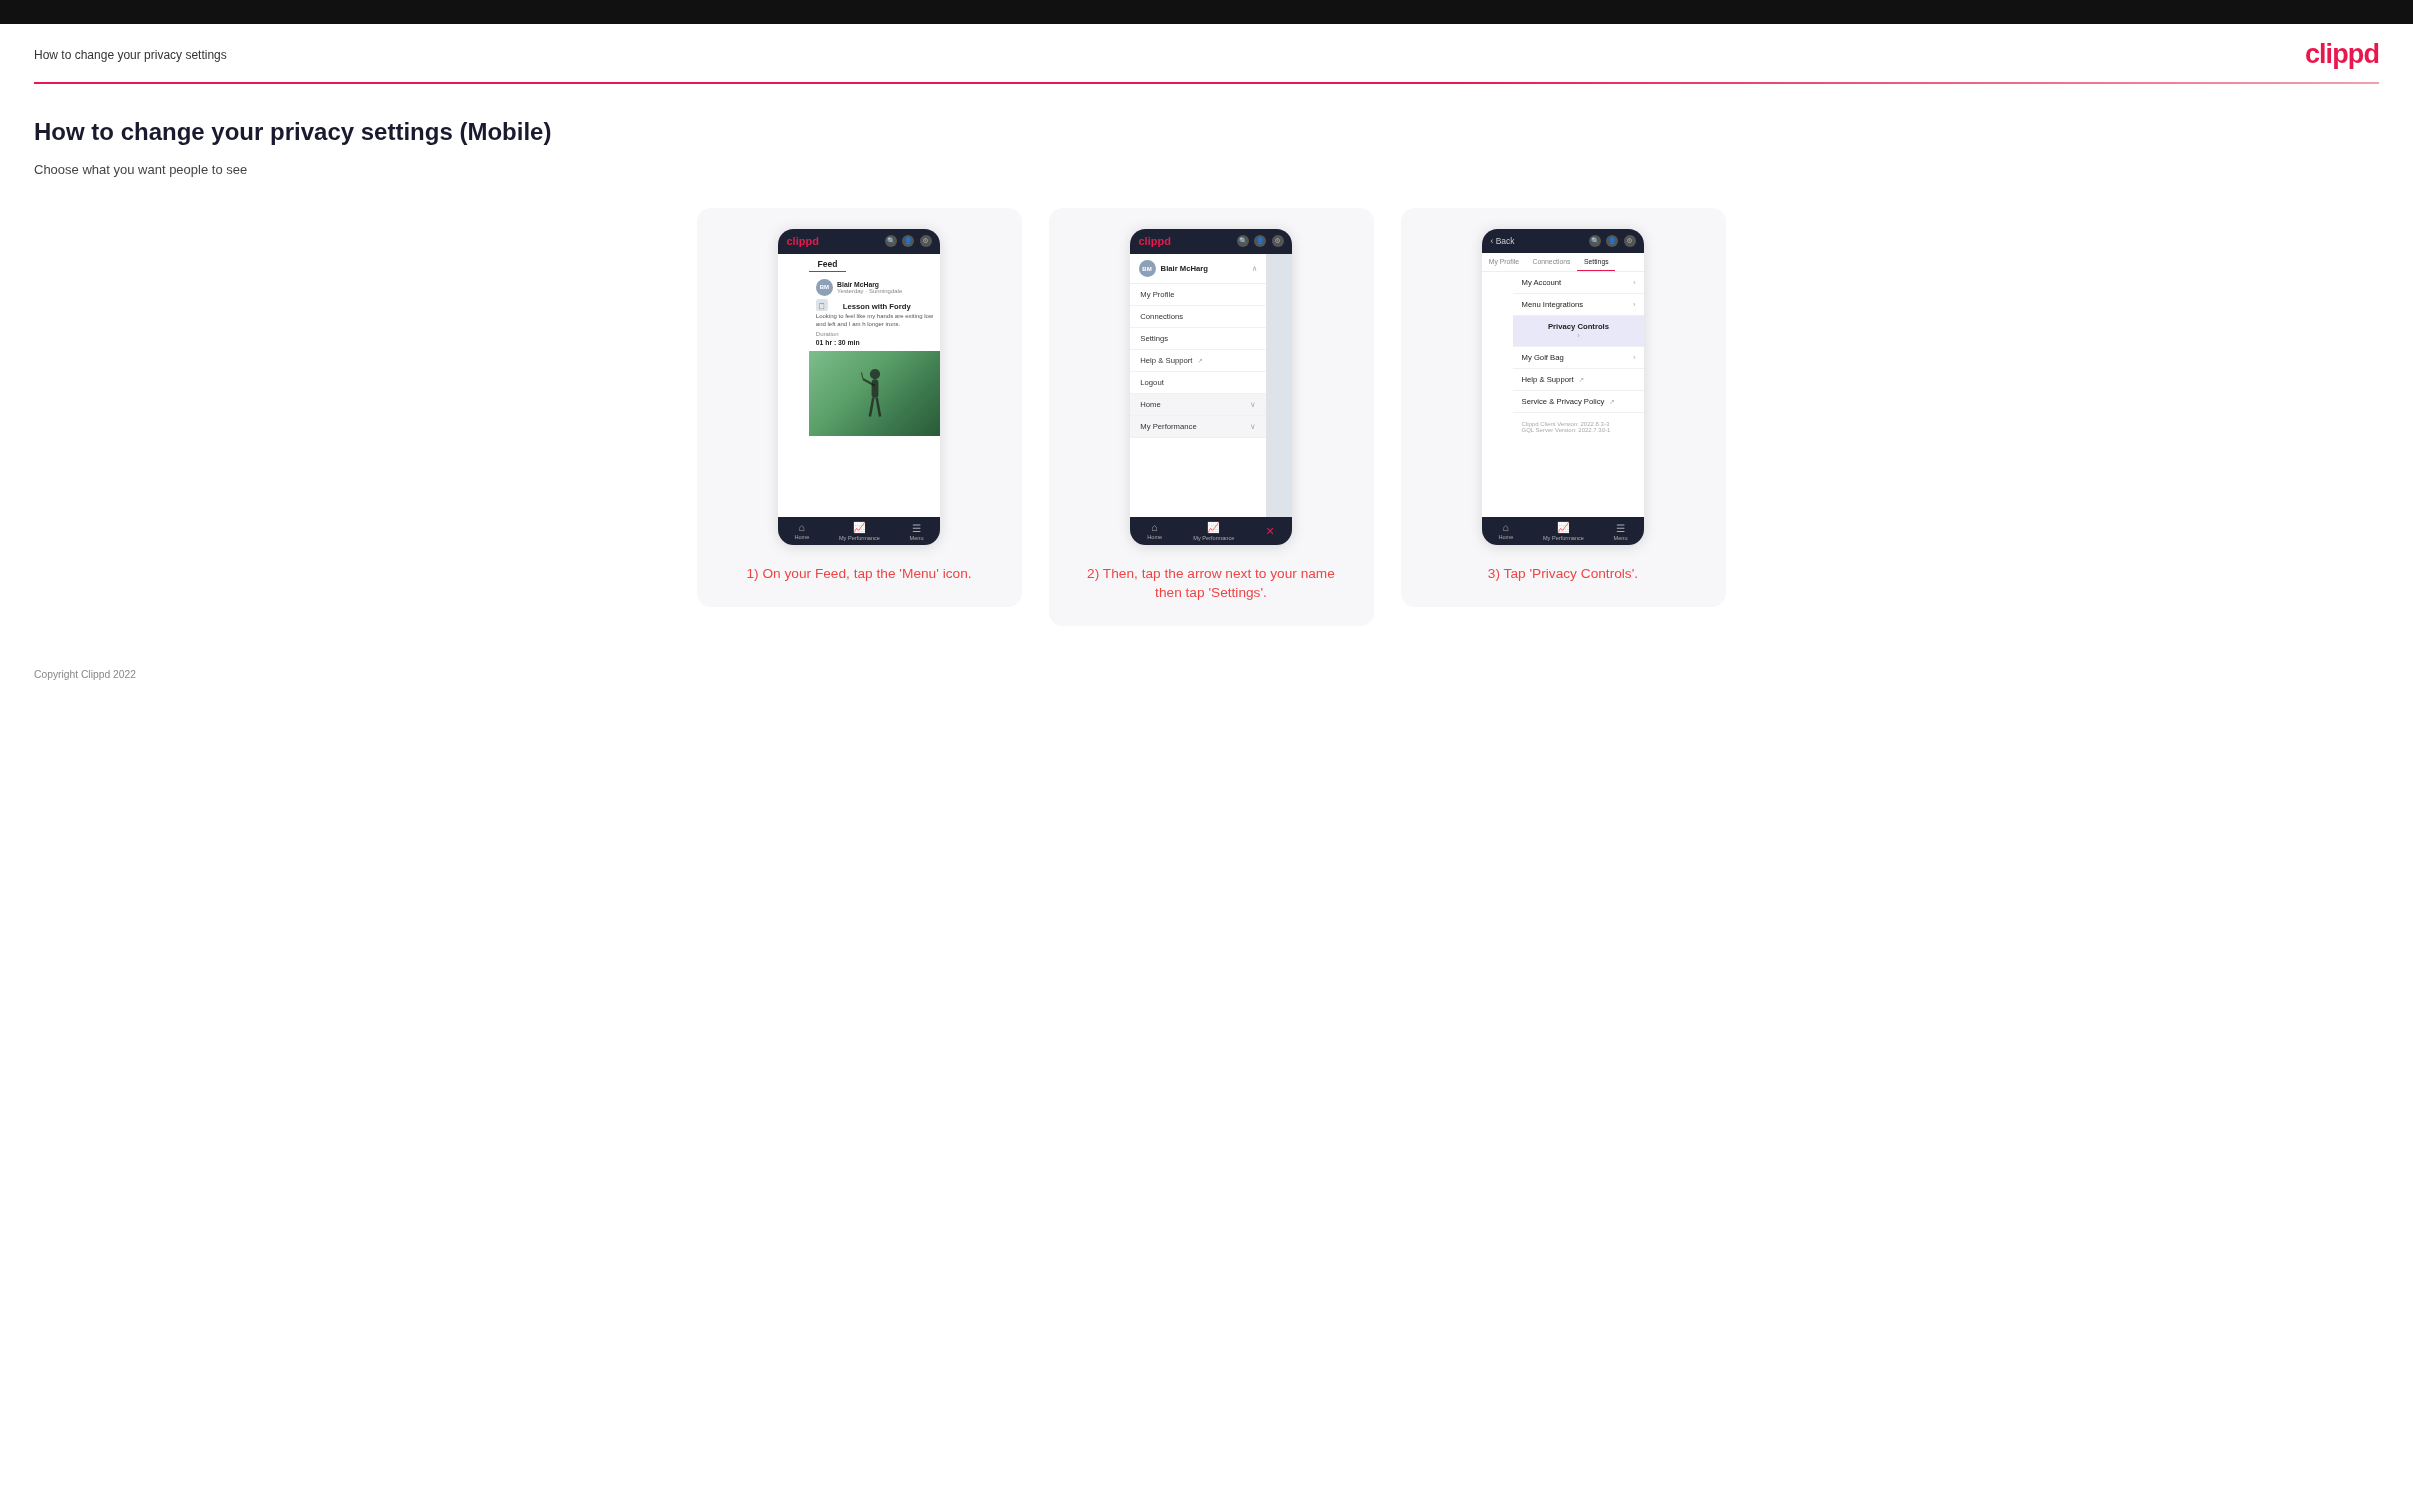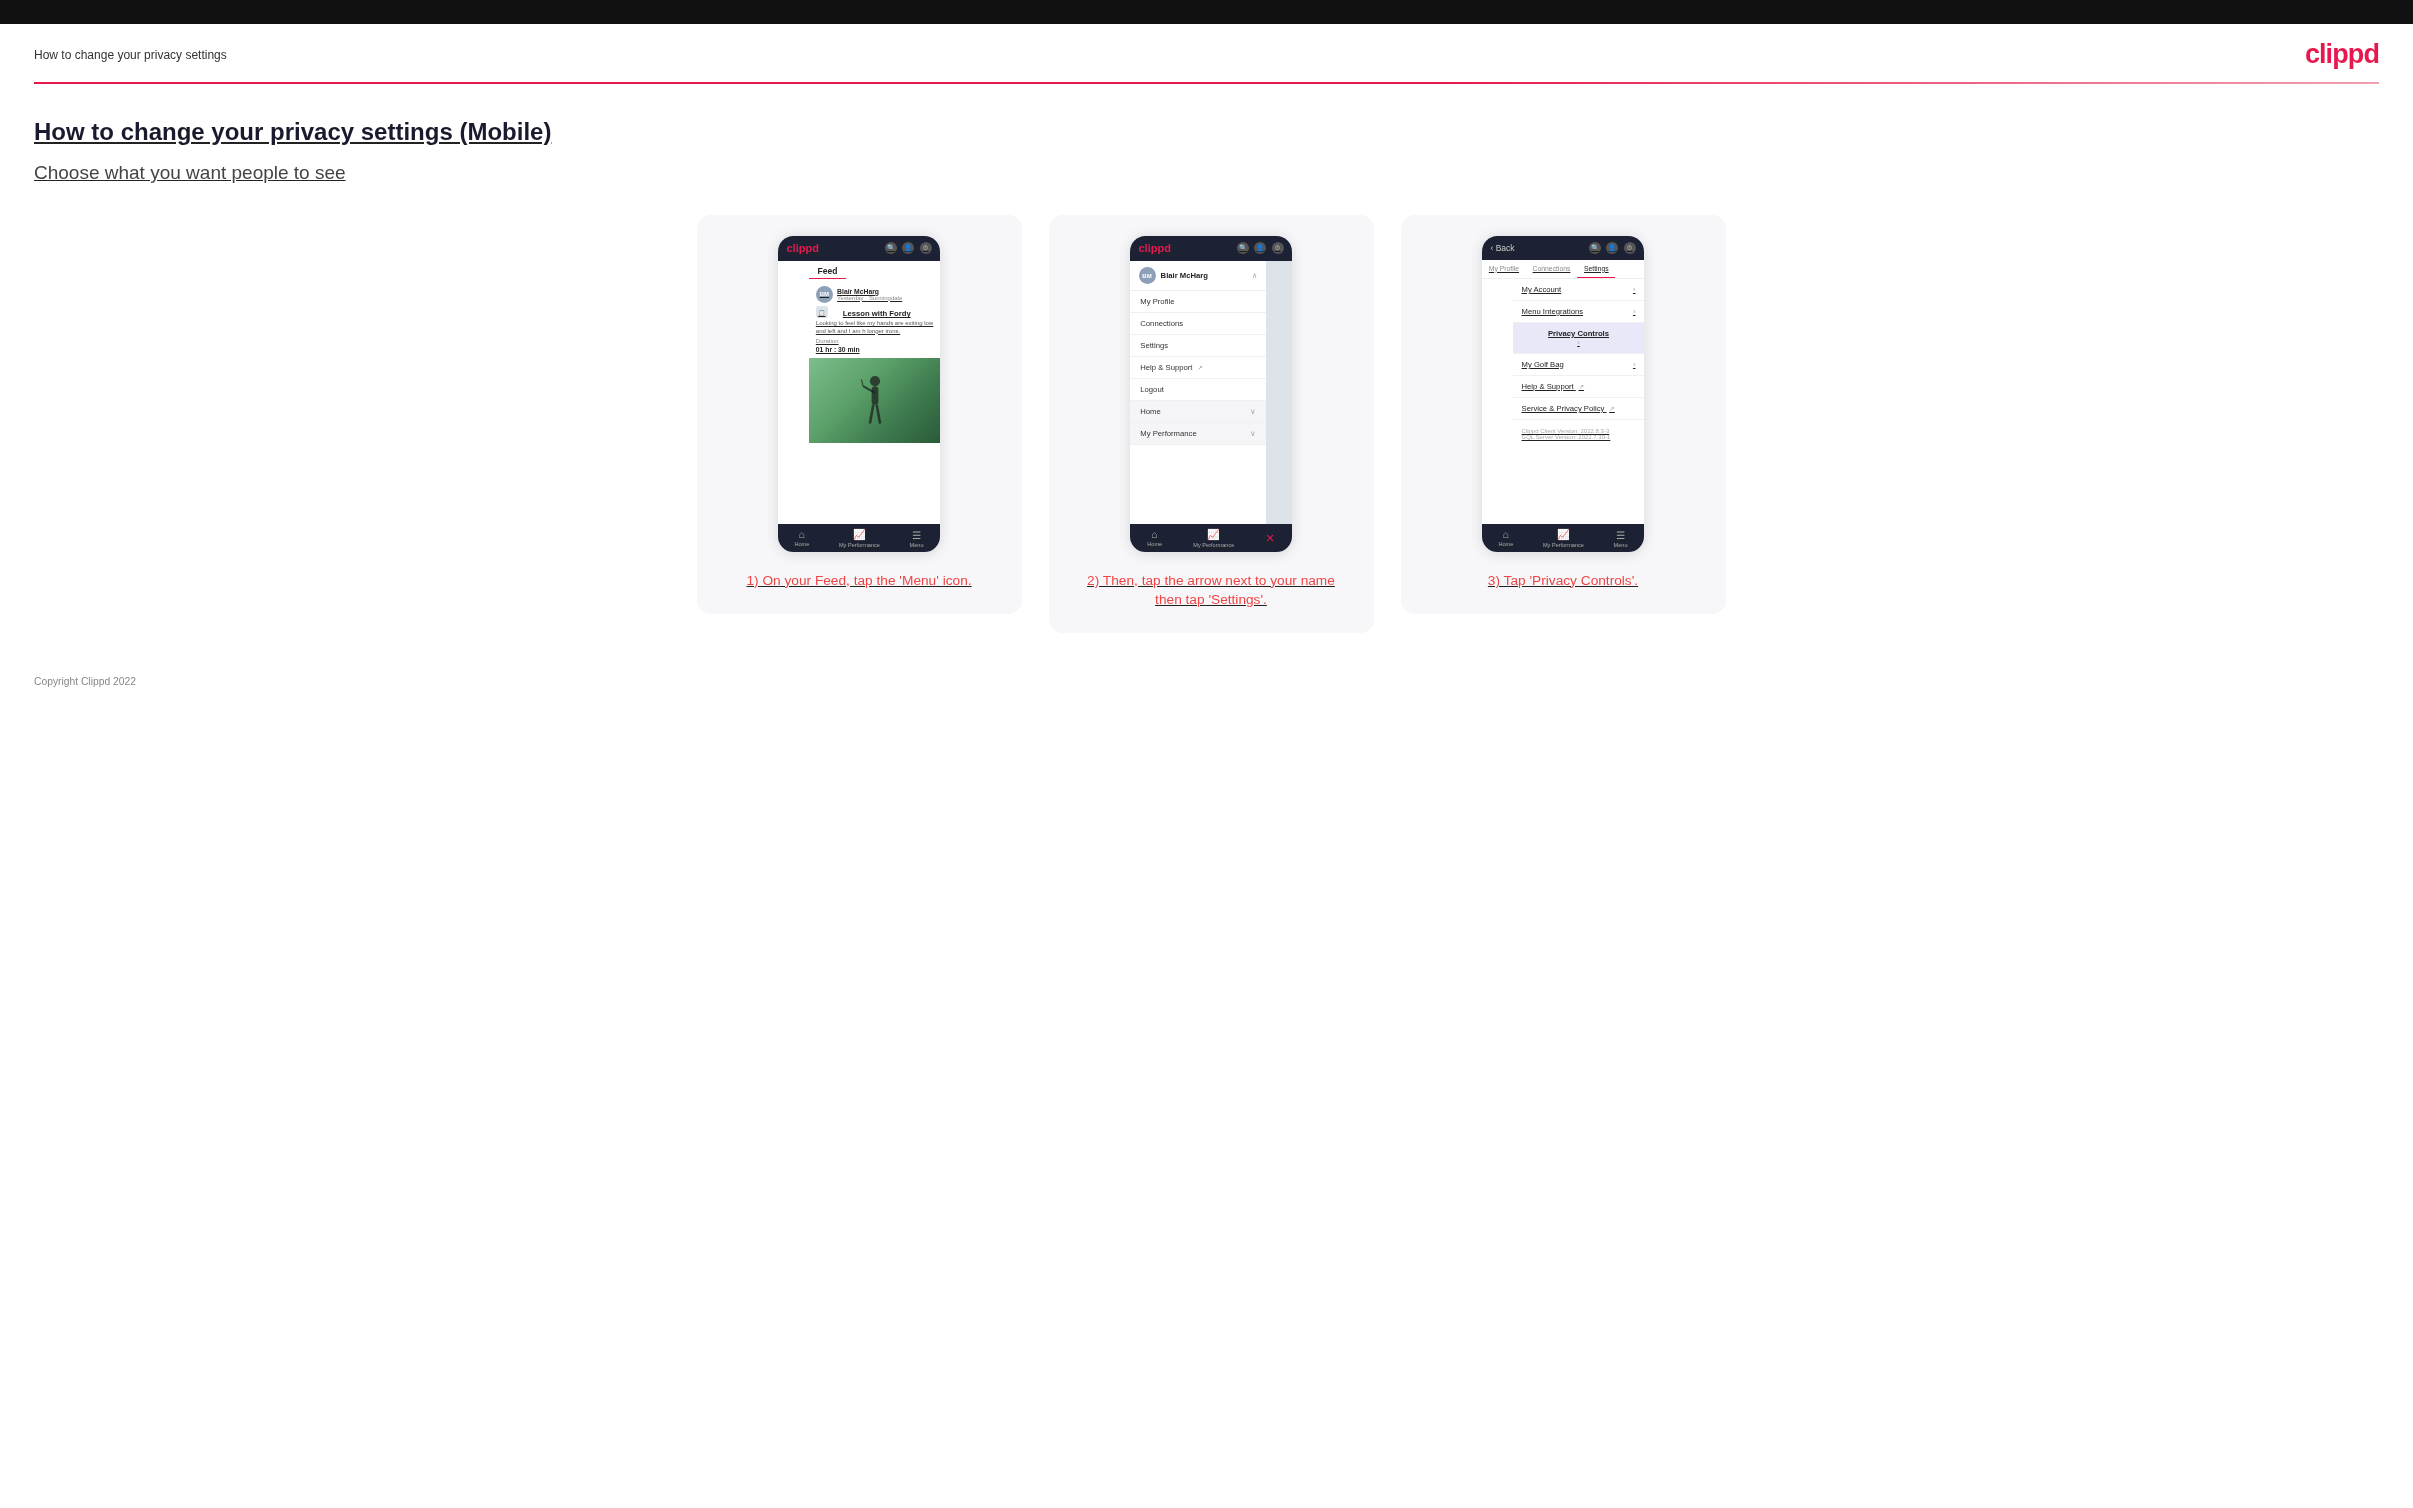--- a/index.html
+++ b/index.html
@@ -38,31 +38,30 @@
     
     .header-divider {
       height: 1.7px;
       background: linear-gradient(to right, #e8184e 60%, #f0a0b0 100%);
       margin: 0 34px;
     }
 
     
     .main {
       padding: 34px 25px 17px 34px;
-      text-decoration: underline;
     }
 
     .page-heading {
       font-size: 24px;
       font-weight: 700;
       color: #1a1a2e;
       margin-bottom: 5.1px;
     }
     .page-subheading {
-      font-size: 19px;
+      font-size: 13px;
       color: #444;
       margin-bottom: 31px;
       margin-top: 16px;
     }
 
     
     .steps {
       display: flex;
       gap: 27px;
       justify-content: center;

